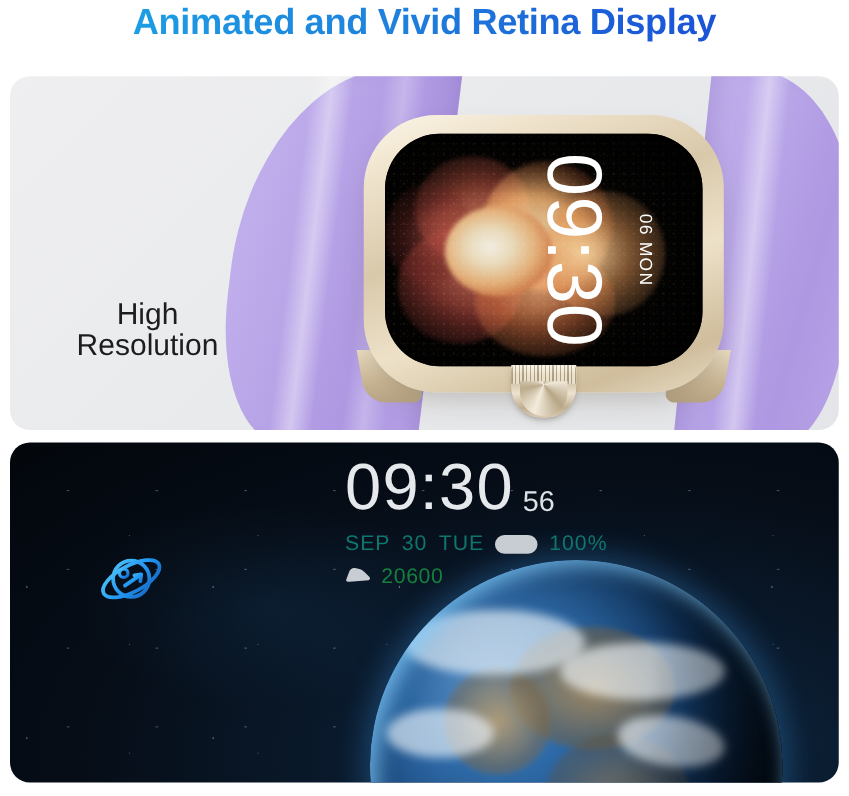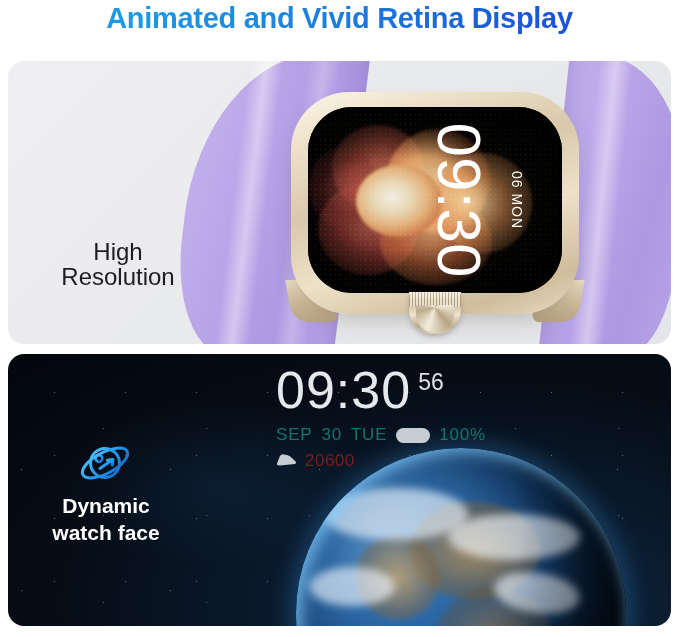--- a/index.html
+++ b/index.html
@@ -167,32 +167,32 @@
     text-align:center; color:#ffffff;
     font-size:21px; line-height:27px; font-weight:bold;
   }
 
   
   .hud { position:absolute; left:276px; top:364px; width:260px; color:#E9ECEF; }
   .hud-time {
     display:flex; align-items:flex-end; font-weight:300; line-height:1;
   }
   .hud-hm { font-size:52px; letter-spacing:1px; color:#E6E9EC; }
-  .hud-sec { font-size:23px; margin-left:7px; margin-bottom:22px; color:#DDE1E5; }
+  .hud-sec { font-size:23px; margin-left:7px; margin-bottom:3px; color:#DDE1E5; }
   .hud-row {
     display:flex; align-items:center; gap:9px;
     margin-top:9px; font-size:17px; letter-spacing:.8px; color:#0f766e;
   }
   .battery {
     width:34px; height:15px; border-radius:8px;
     background:#C8CDD3; display:inline-block;
   }
   .hud-steps {
     display:flex; align-items:center; gap:8px;
-    margin-top:6px; font-size:17px; letter-spacing:.5px; color:#7f1d1d;
+    margin-top:6px; font-size:17px; letter-spacing:.5px; color:#15803d;
   }
 
   
   .earth {
     position:absolute; left:296px; top:448px; width:330px; height:330px;
     border-radius:50%; overflow:hidden;
     background:
       radial-gradient(circle at 30% 30%, #5E94C8 0%, #2E6AA8 22%, #17477E 48%, #0B2B52 72%, #061728 100%);
     box-shadow:
       0 0 22px 6px rgba(60,150,230,.30),
@@ -321,18 +321,14 @@
           <stop offset="100%" stop-color="#1565C0"></stop>
         </linearGradient>
       </defs>
       <circle cx="27" cy="26" r="14.5" fill="none" stroke="url(#pg)" stroke-width="3"></circle>
       <ellipse cx="27" cy="26" rx="25" ry="10.5" fill="none" stroke="url(#pg)" stroke-width="3" transform="rotate(-28 27 26)"></ellipse>
       <circle cx="21" cy="21.5" r="3.4" fill="none" stroke="url(#pg)" stroke-width="2.6"></circle>
       <path d="M22 31.5 L35 22.5 M35 22.5 L29.5 23.2 M35 22.5 L34.3 28" fill="none" stroke="url(#pg)" stroke-width="3" stroke-linecap="round" stroke-linejoin="round"></path>
     </svg>
   </div>
 
-  <div class="dyn-caption">
-    <div>Dynamic</div>
-    <div>watch face</div>
-  </div>
 
 </div>
 
 </body></html>

